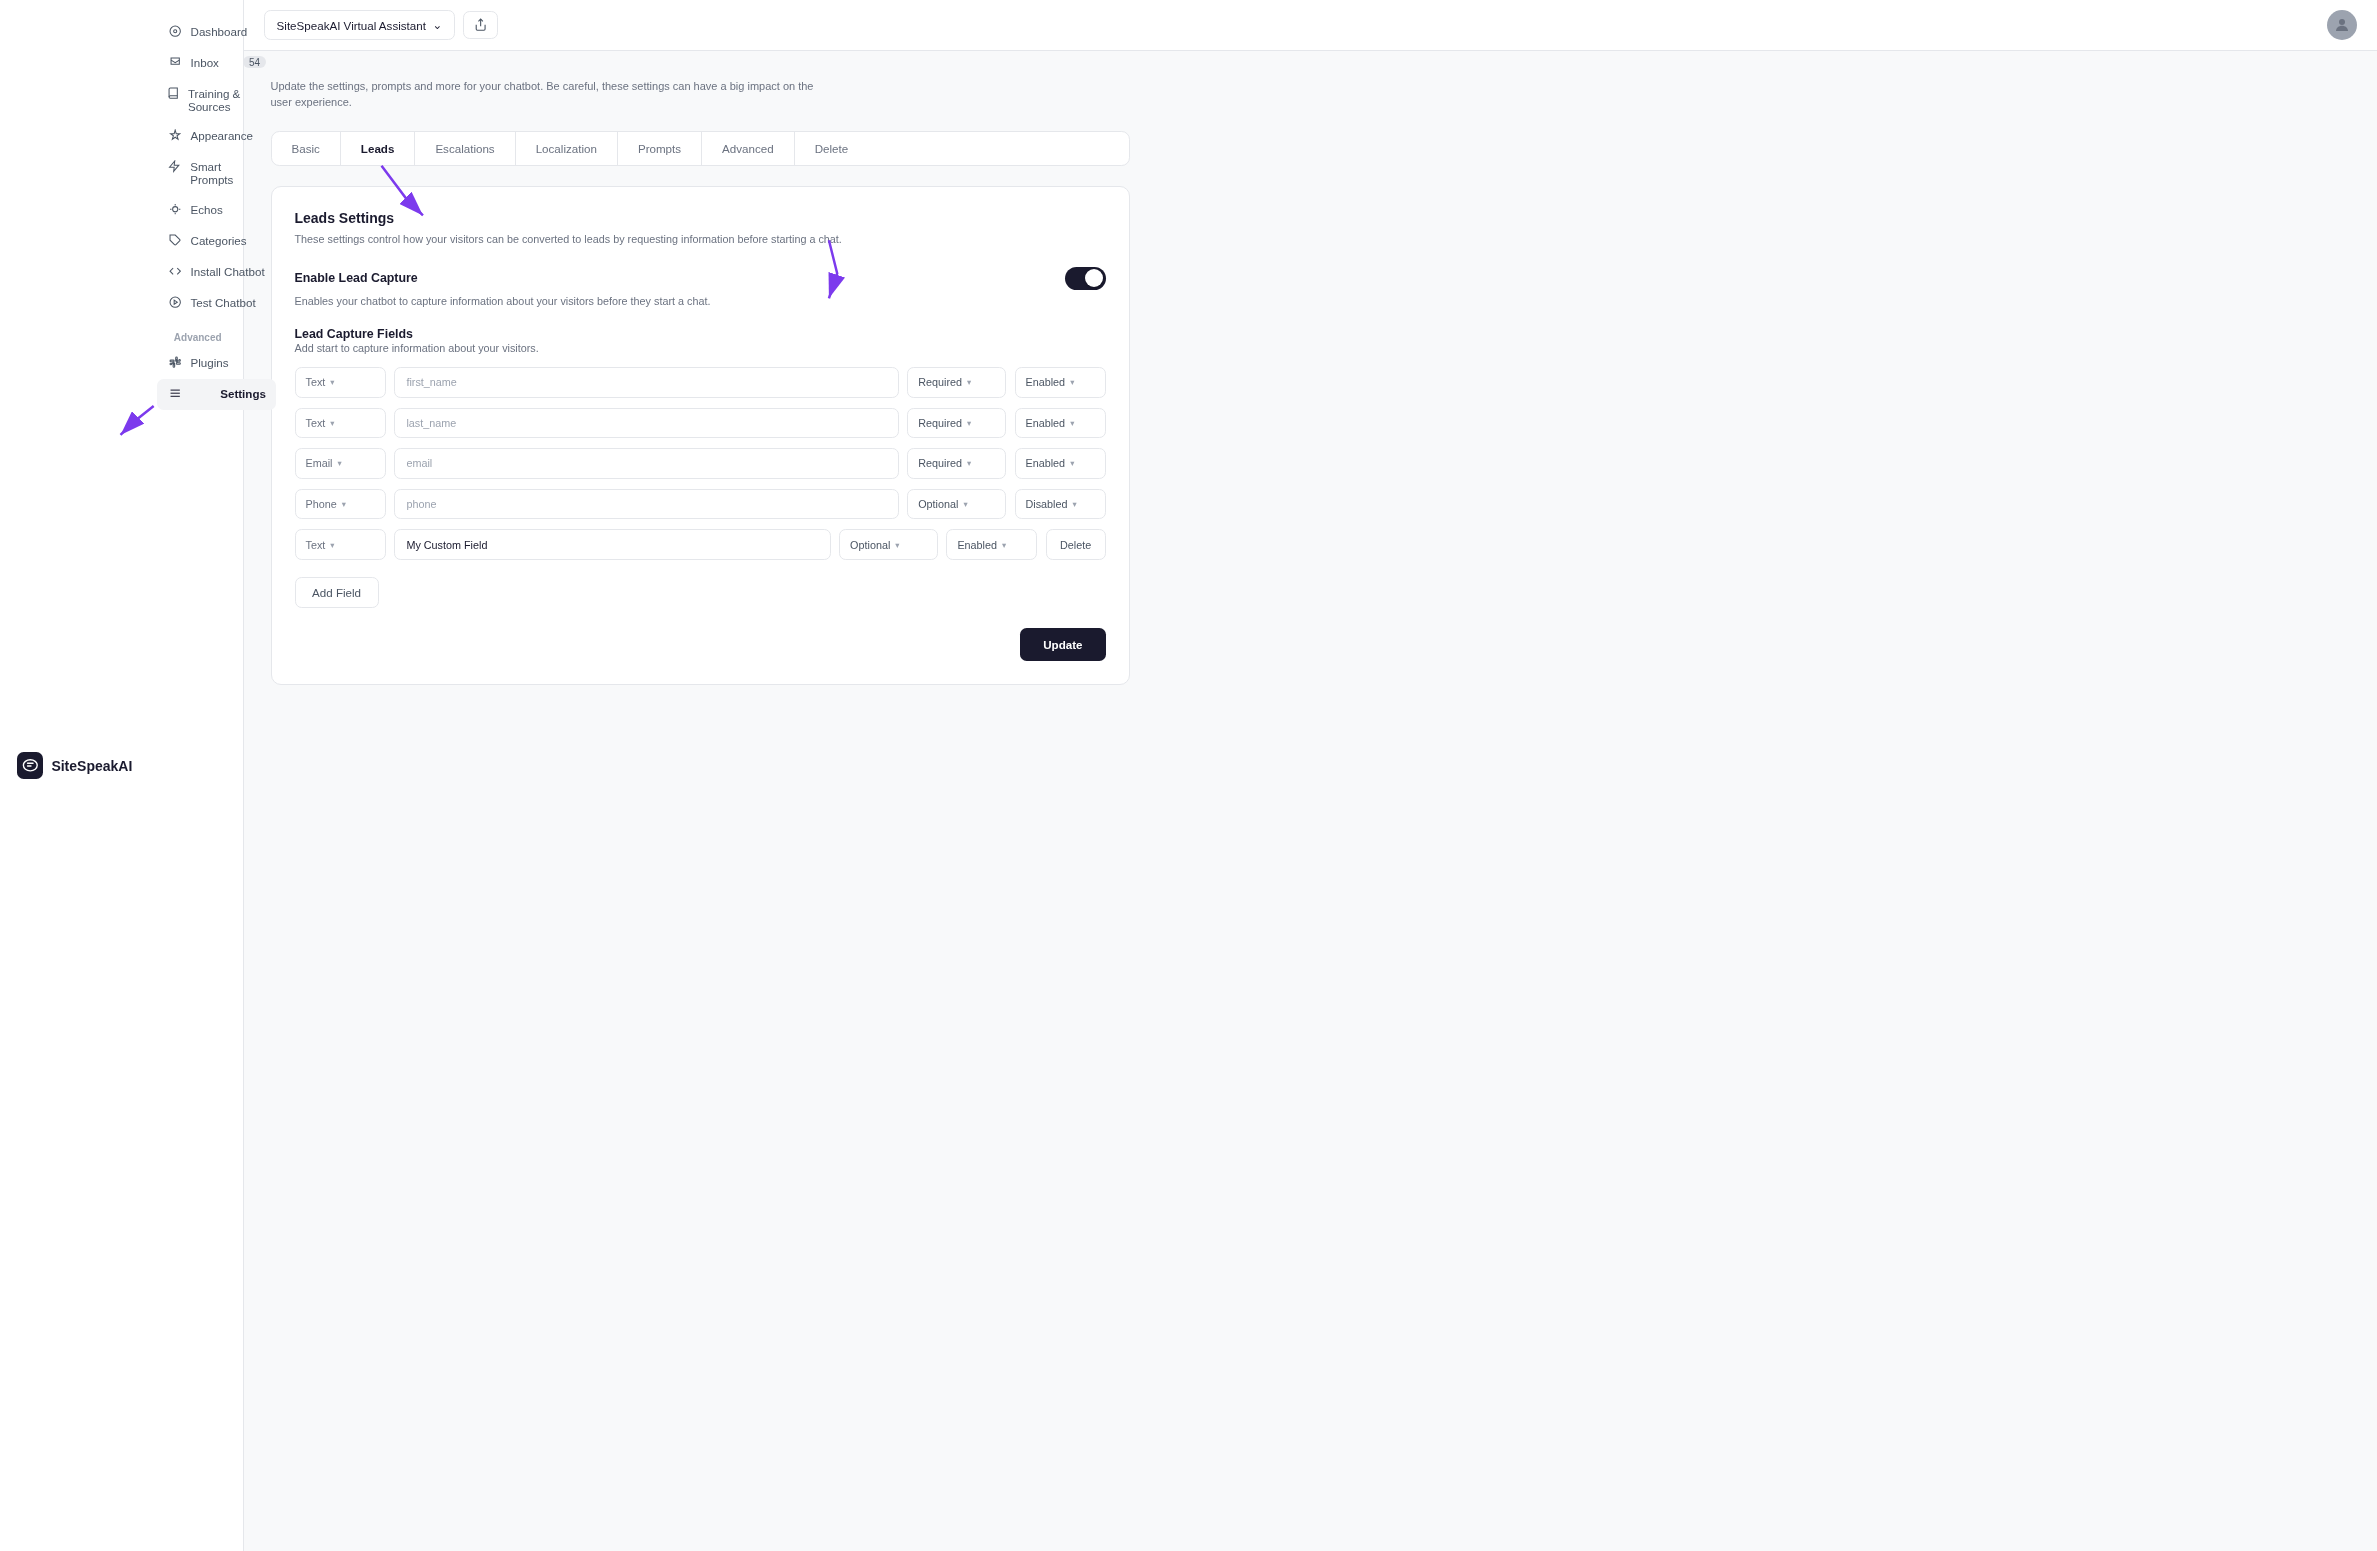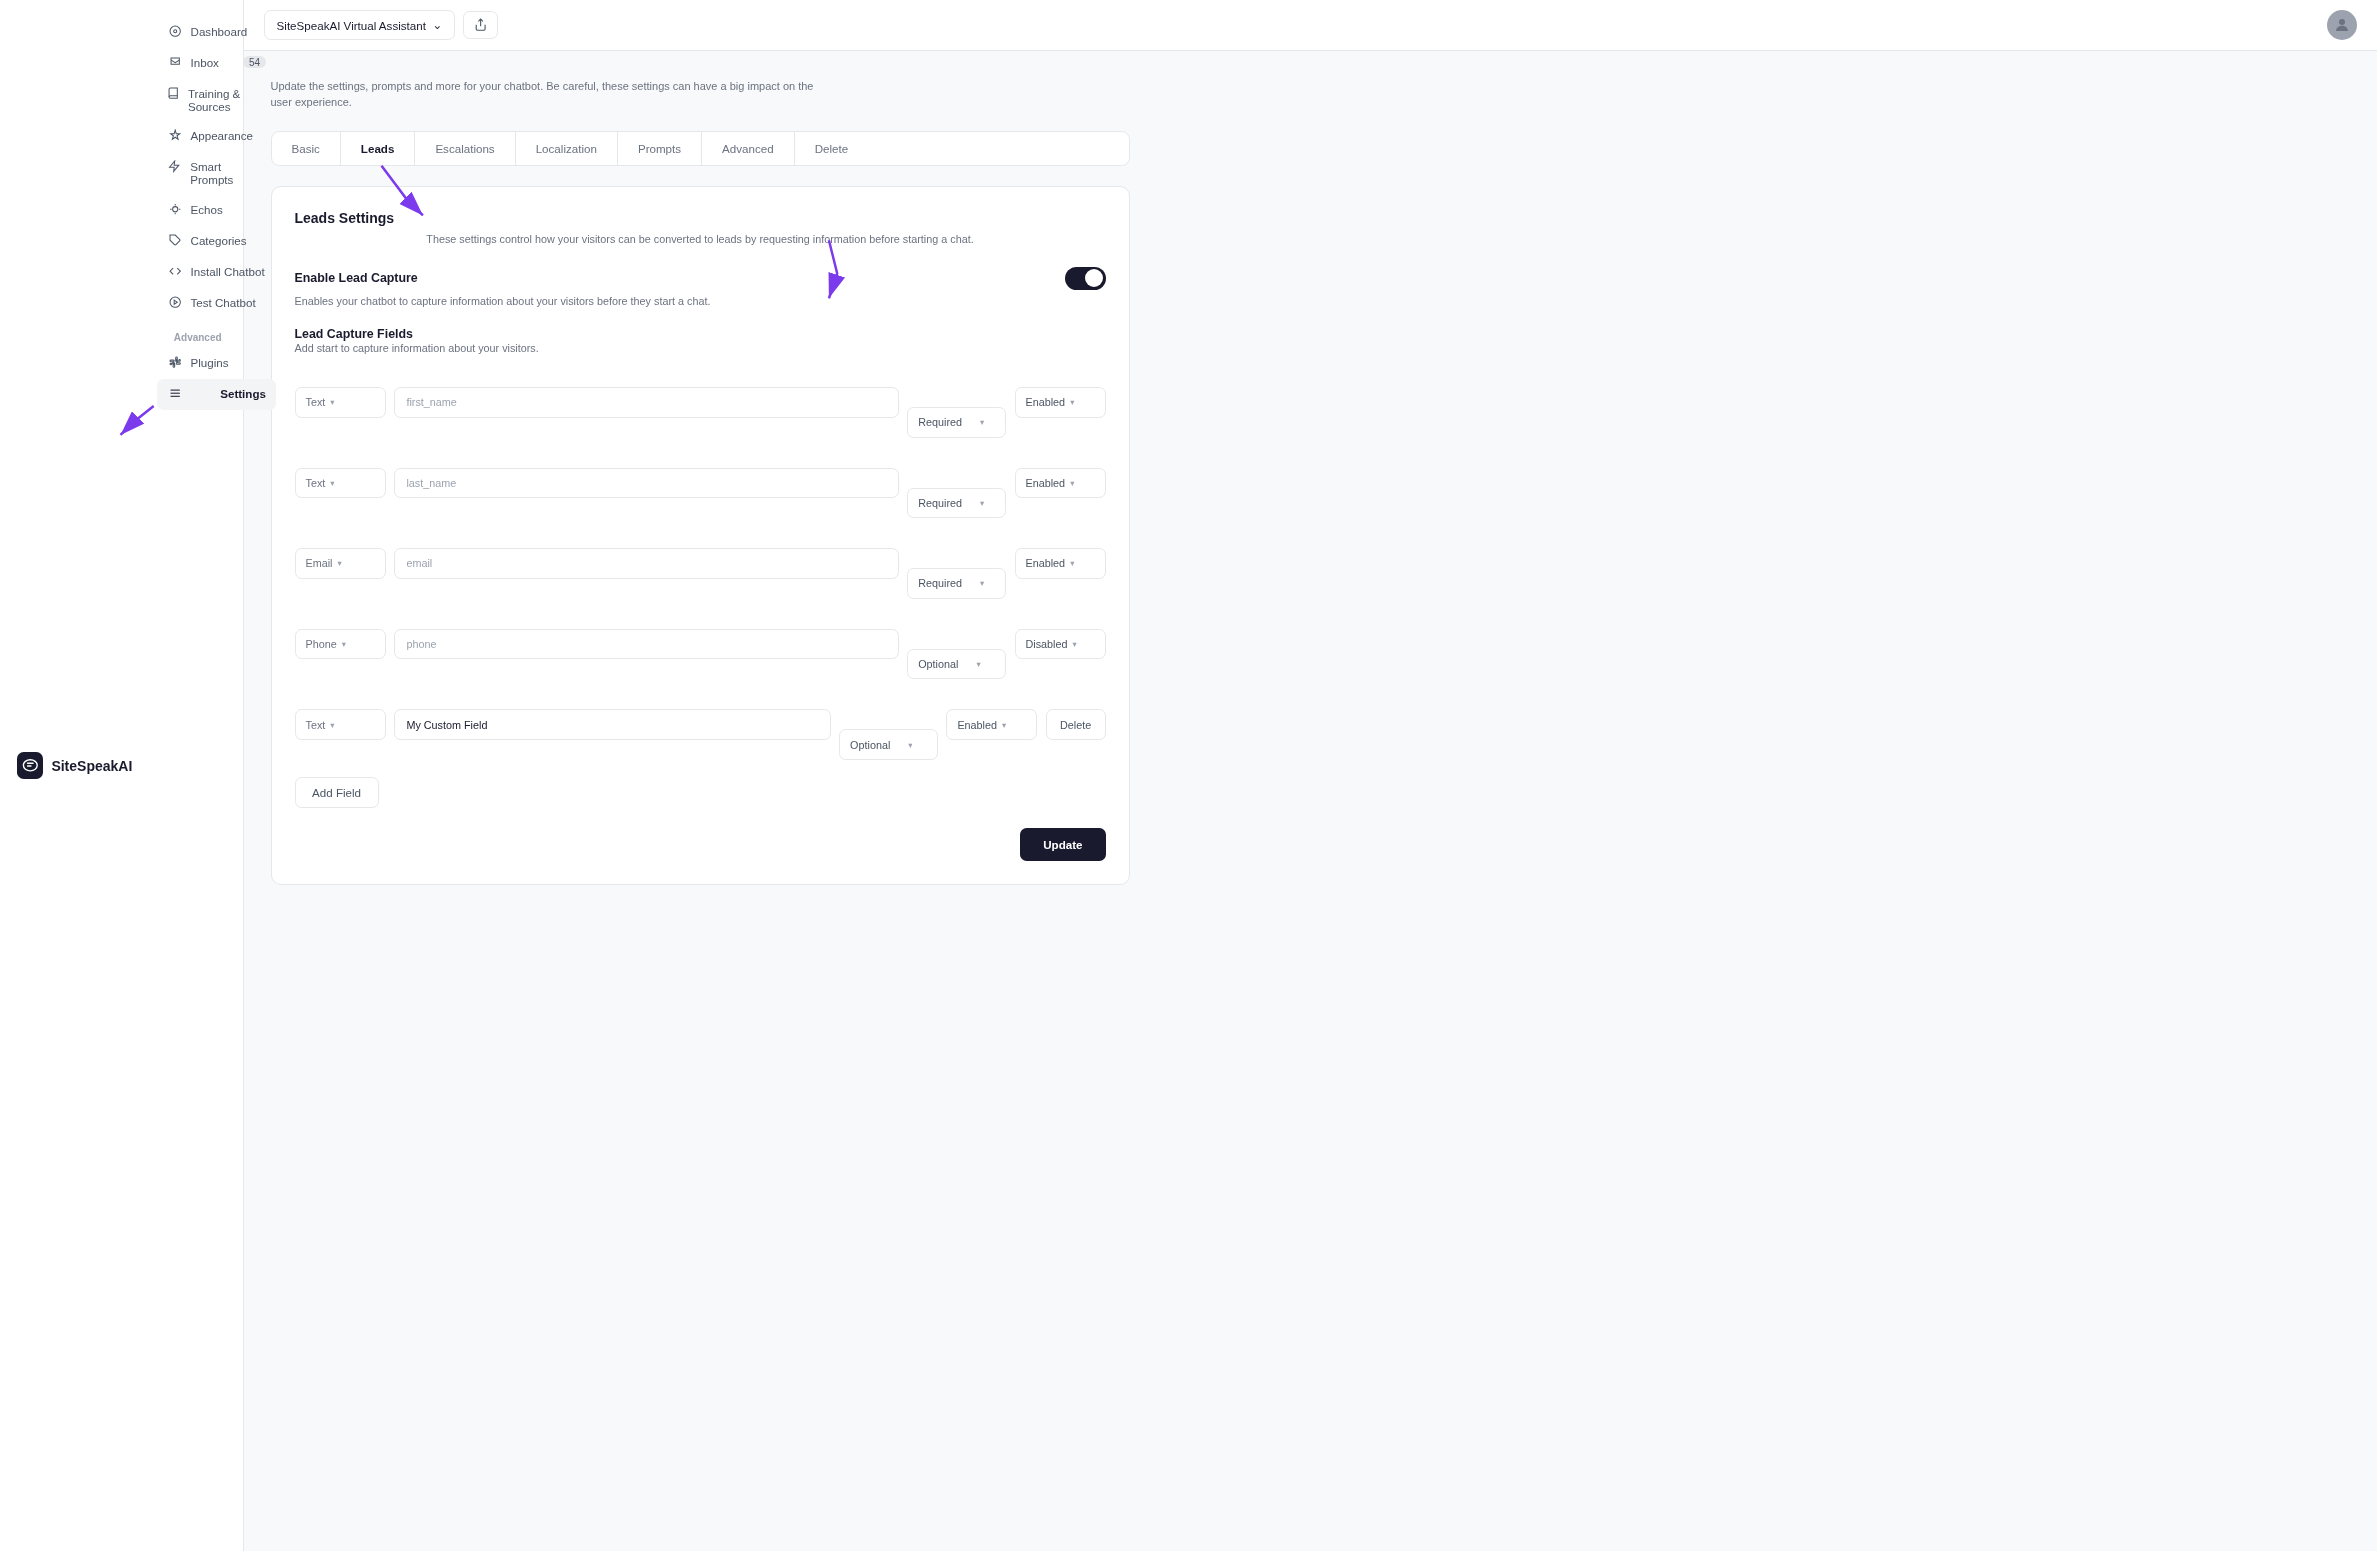--- a/index.html
+++ b/index.html
@@ -169,21 +169,20 @@
       font-size: 14px;
       font-weight: 700;
       color: #1a1a2e;
       margin-bottom: 5px;
     }
     .section-desc {
       font-size: 10.8px;
       color: #6b7280;
       margin-bottom: 20px;
       line-height: 1.5;
-      text-align: center;
     }
 
     
     .toggle-row {
       display: flex;
       align-items: center;
       justify-content: space-between;
       margin-bottom: 5px;
     }
     .toggle-label {
@@ -255,30 +254,29 @@
       padding: 8.3px 11.6px;
       font-size: 10.8px;
       color: #9ca3af;
       background: white;
       outline: none;
     }
     .field-name-input.has-value { color: #1a1a2e; }
     .field-status-select {
       display: flex;
       align-items: center;
-      gap: 18px;
+      gap: 5px;
       border: 0.8px solid #e5e7eb;
       border-radius: 6.6px;
       padding: 8.3px 10px;
       background: white;
       cursor: pointer;
       font-size: 10.8px;
       color: #4b5563;
       min-width: 99px;
-      margin-top: 40px;
     }
     .field-enabled-select {
       display: flex;
       align-items: center;
       gap: 5px;
       border: 0.8px solid #e5e7eb;
       border-radius: 6.6px;
       padding: 8.3px 10px;
       background: white;
       cursor: pointer;

